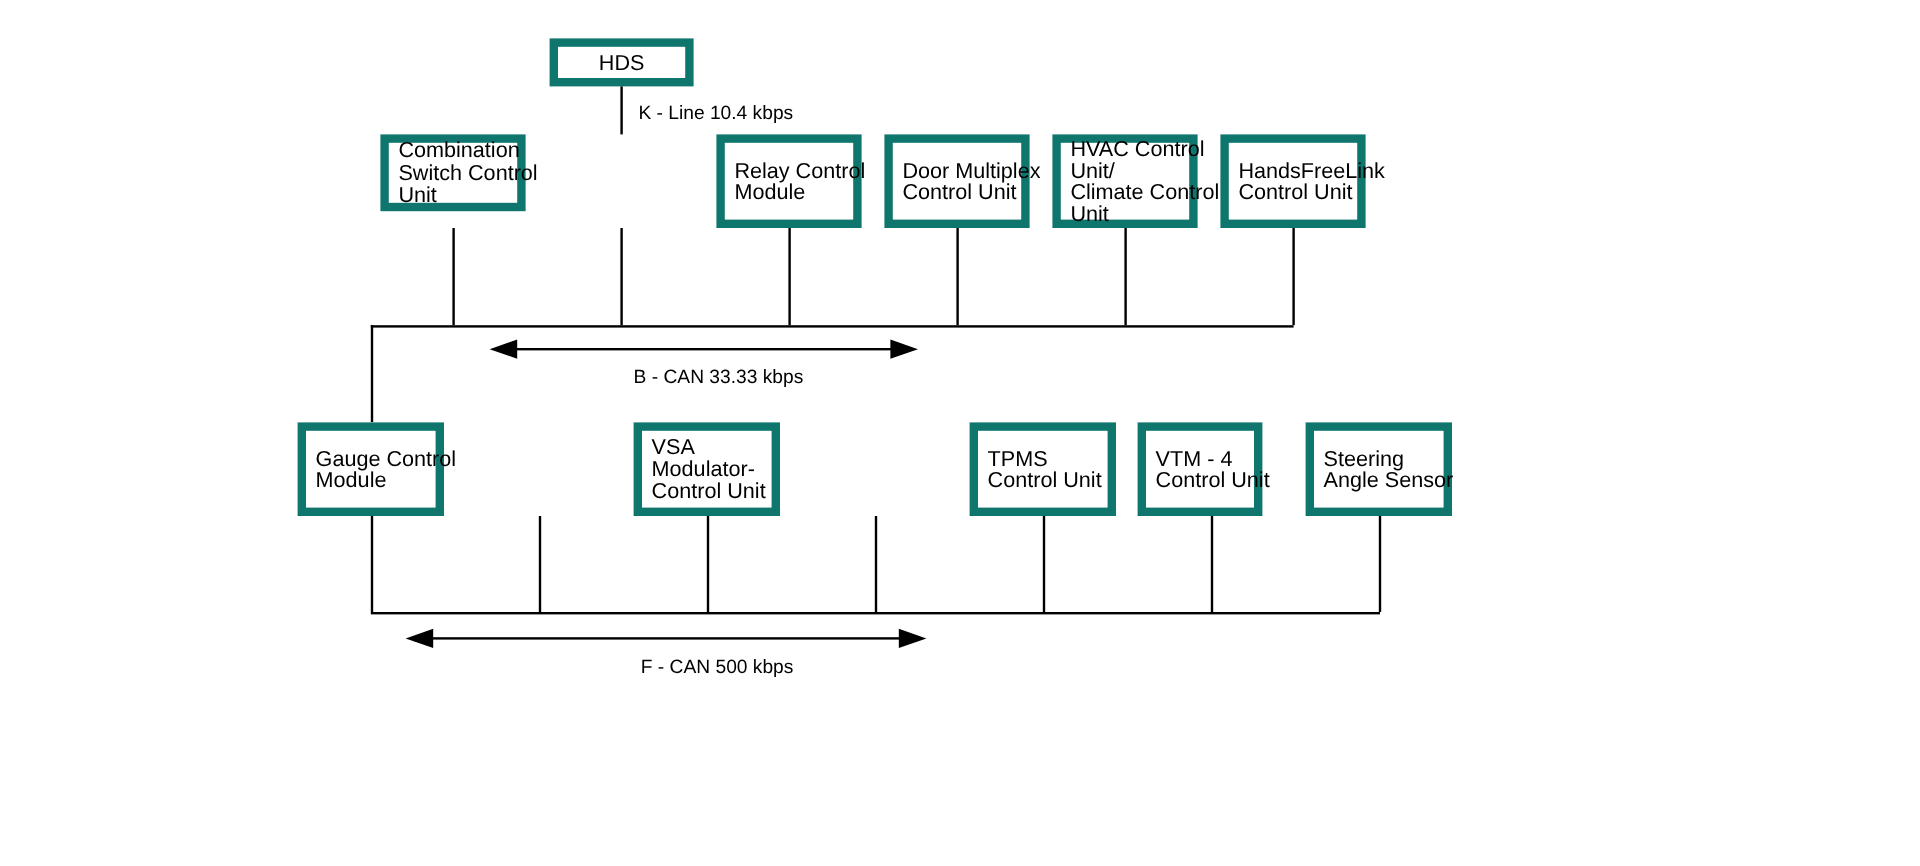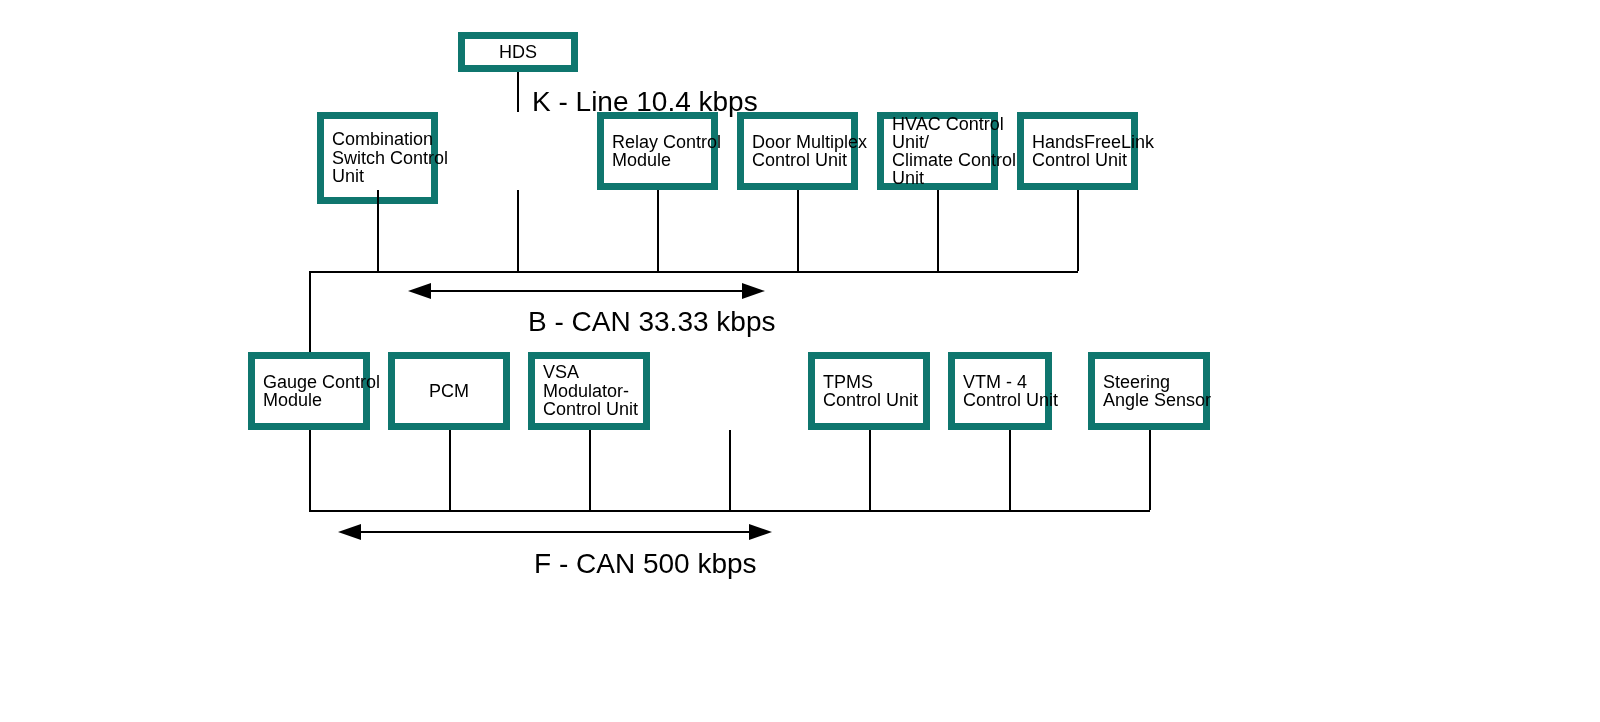--- a/index.html
+++ b/index.html
@@ -38,21 +38,21 @@
     white-space: nowrap;
   }
   .vline, .hline {
     position: absolute;
     background: #000000;
   }
   .vline { width: 1.5px; }
   .hline { height: 1.5px; }
   .bus-label {
     position: absolute;
-    font-size: 28px;
+    font-size: 16px;
     white-space: nowrap;
   }
   .arrow {
     position: absolute;
     height: 16px;
   }
   .arrow .shaft {
     position: absolute;
     left: 16px;
     right: 16px;
@@ -82,21 +82,21 @@
 
 <div id="canvas">
 
   <div class="node center" style="left:458px;top:32px;width:120px;height:40px">
     <div class="ln">HDS</div>
   </div>
 
   <div class="vline" style="left:517px;top:72px;height:40px"></div>
   <div class="bus-label" style="left:532px;top:86px">K - Line 10.4 kbps</div>
 
-  <div class="node" style="left:317px;top:112px;width:121px;height:92px">
+  <div class="node" style="left:317px;top:112px;width:121px;height:64px">
     <div class="ln">Combination</div>
     <div class="ln">Switch Control</div>
     <div class="ln">Unit</div>
   </div>
 
 
   <div class="node" style="left:597px;top:112px;width:121px;height:78px">
     <div class="ln">Relay Control</div>
     <div class="ln">Module</div>
   </div>
@@ -133,23 +133,20 @@
     <div class="shaft"></div>
     <div class="head-r"></div>
   </div>
   <div class="bus-label" style="left:528px;top:306px">B - CAN 33.33 kbps</div>
 
   <div class="node" style="left:248px;top:352px;width:122px;height:78px">
     <div class="ln">Gauge Control</div>
     <div class="ln">Module</div>
   </div>
 
-  <div class="node center" style="left:388px;top:352px;width:122px;height:78px">
-    <div class="ln">PCM</div>
-  </div>
 
   <div class="node" style="left:528px;top:352px;width:122px;height:78px">
     <div class="ln">VSA</div>
     <div class="ln">Modulator-</div>
     <div class="ln">Control Unit</div>
   </div>
 
 
   <div class="node" style="left:808px;top:352px;width:122px;height:78px">
     <div class="ln">TPMS</div>

